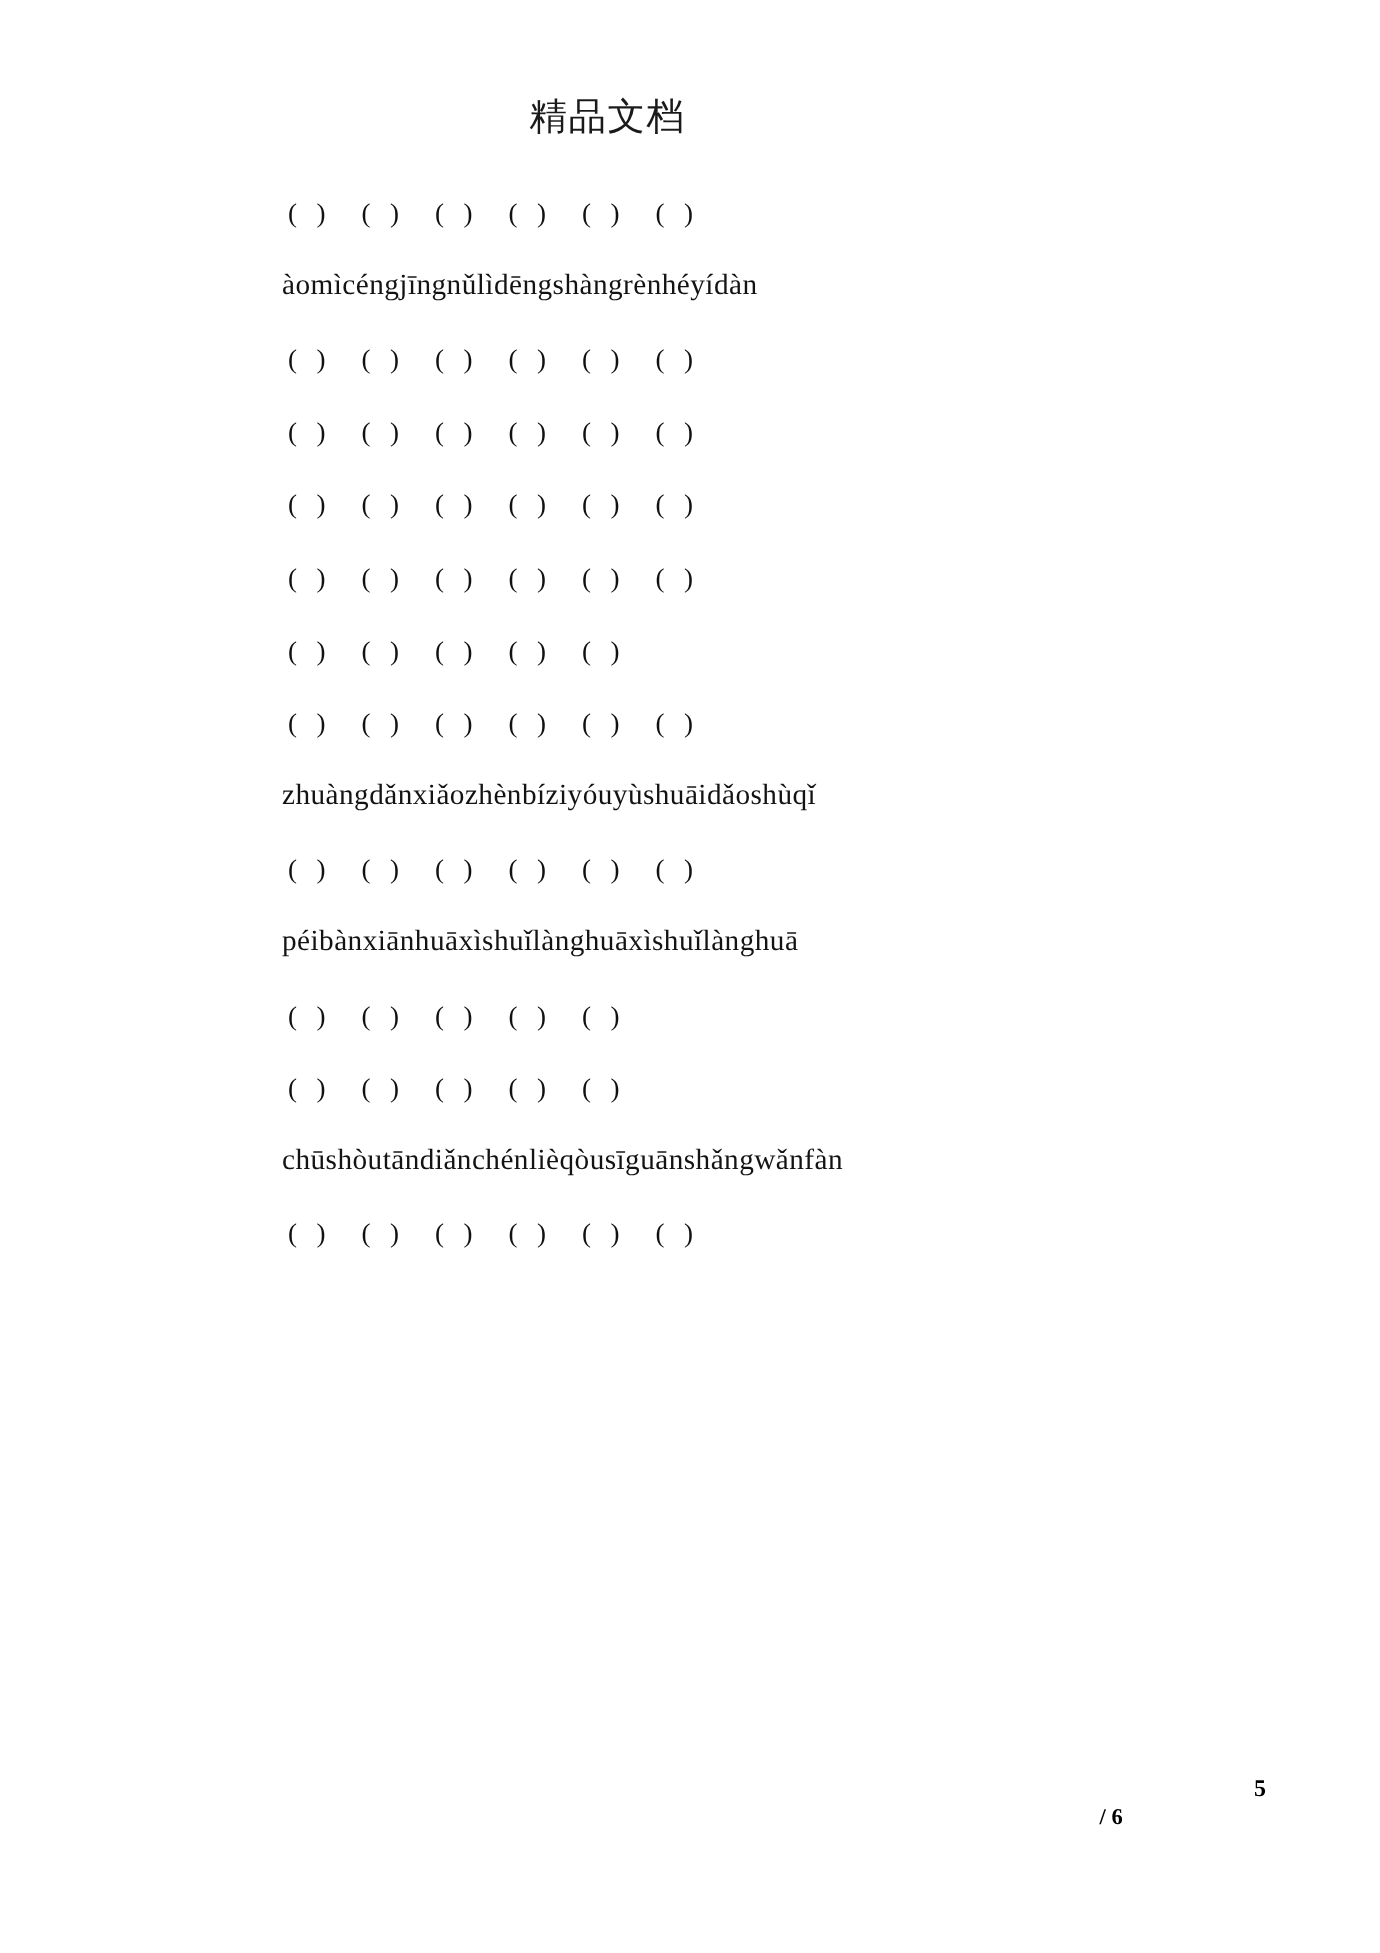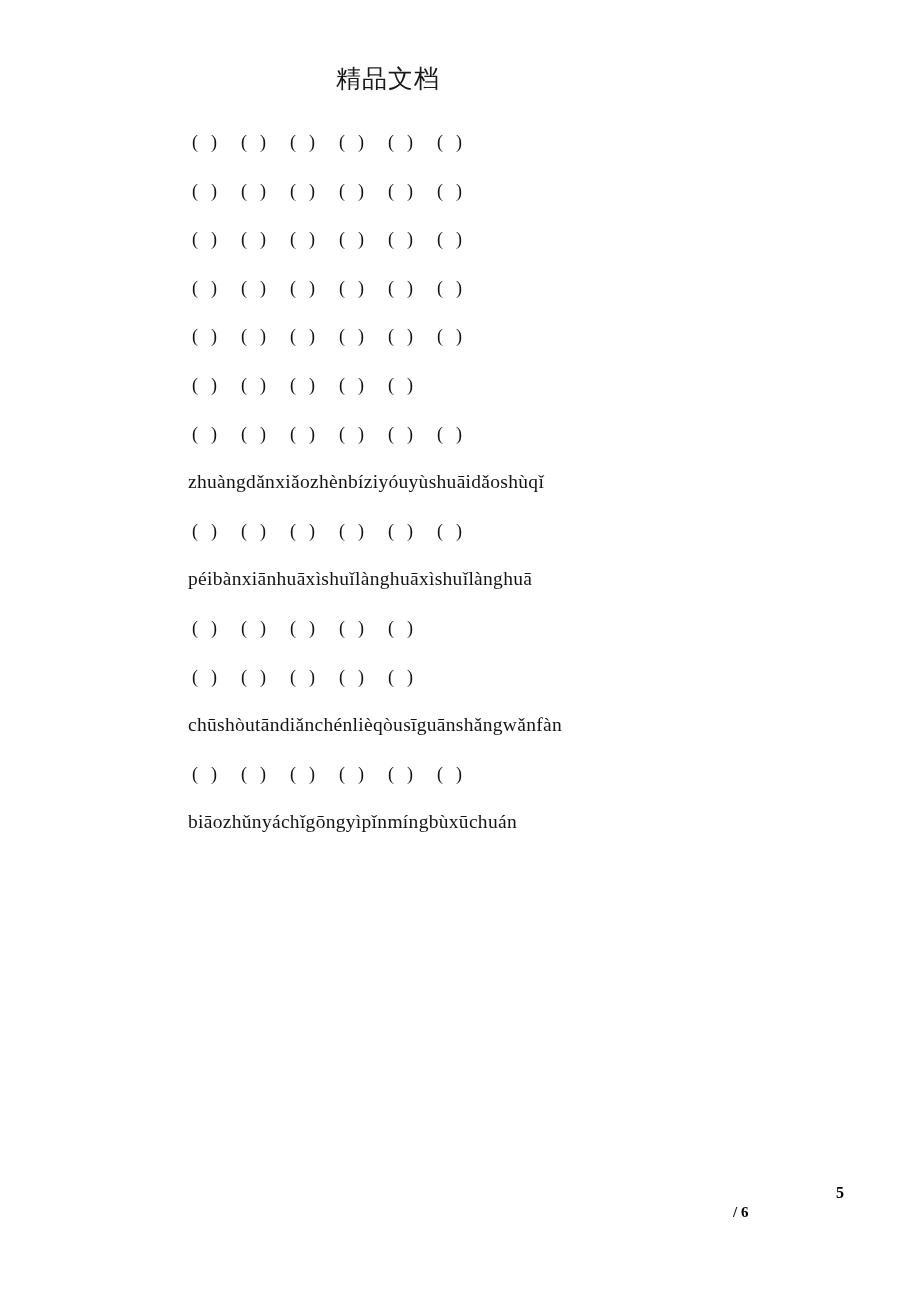--- a/index.html
+++ b/index.html
@@ -18,21 +18,21 @@
 
   .page {
     position: absolute;
     inset: 0;
     background: #ffffff;
   }
 
   
   .doc-title {
     position: absolute;
-    left: 0;
+    left: 17px;
     top: 62px;
     width: 776px;
     text-align: center;
     font-size: 25px;
     line-height: 34px;
     letter-spacing: 1px;
     color: #1a1a1a;
     font-family: "Liberation Serif", "DejaVu Serif", serif;
   }
 
@@ -97,33 +97,33 @@
 </style>
 </head>
 <body>
 
 <div class="page">
 
   <div class="doc-title">精品文档</div>
 
   <div class="body-block">
       <div class="line parens"><span class="paren-pair"><span class="pl">(</span><span class="pr">)</span></span><span class="paren-pair"><span class="pl">(</span><span class="pr">)</span></span><span class="paren-pair"><span class="pl">(</span><span class="pr">)</span></span><span class="paren-pair"><span class="pl">(</span><span class="pr">)</span></span><span class="paren-pair"><span class="pl">(</span><span class="pr">)</span></span><span class="paren-pair"><span class="pl">(</span><span class="pr">)</span></span></div>
+      <div class="line pinyin">àomìcéngjīngnǔlìdēngshàngrènhéyídàn</div>
       <div class="line parens"><span class="paren-pair"><span class="pl">(</span><span class="pr">)</span></span><span class="paren-pair"><span class="pl">(</span><span class="pr">)</span></span><span class="paren-pair"><span class="pl">(</span><span class="pr">)</span></span><span class="paren-pair"><span class="pl">(</span><span class="pr">)</span></span><span class="paren-pair"><span class="pl">(</span><span class="pr">)</span></span><span class="paren-pair"><span class="pl">(</span><span class="pr">)</span></span></div>
       <div class="line parens"><span class="paren-pair"><span class="pl">(</span><span class="pr">)</span></span><span class="paren-pair"><span class="pl">(</span><span class="pr">)</span></span><span class="paren-pair"><span class="pl">(</span><span class="pr">)</span></span><span class="paren-pair"><span class="pl">(</span><span class="pr">)</span></span><span class="paren-pair"><span class="pl">(</span><span class="pr">)</span></span><span class="paren-pair"><span class="pl">(</span><span class="pr">)</span></span></div>
       <div class="line parens"><span class="paren-pair"><span class="pl">(</span><span class="pr">)</span></span><span class="paren-pair"><span class="pl">(</span><span class="pr">)</span></span><span class="paren-pair"><span class="pl">(</span><span class="pr">)</span></span><span class="paren-pair"><span class="pl">(</span><span class="pr">)</span></span><span class="paren-pair"><span class="pl">(</span><span class="pr">)</span></span><span class="paren-pair"><span class="pl">(</span><span class="pr">)</span></span></div>
       <div class="line parens"><span class="paren-pair"><span class="pl">(</span><span class="pr">)</span></span><span class="paren-pair"><span class="pl">(</span><span class="pr">)</span></span><span class="paren-pair"><span class="pl">(</span><span class="pr">)</span></span><span class="paren-pair"><span class="pl">(</span><span class="pr">)</span></span><span class="paren-pair"><span class="pl">(</span><span class="pr">)</span></span><span class="paren-pair"><span class="pl">(</span><span class="pr">)</span></span></div>
       <div class="line parens"><span class="paren-pair"><span class="pl">(</span><span class="pr">)</span></span><span class="paren-pair"><span class="pl">(</span><span class="pr">)</span></span><span class="paren-pair"><span class="pl">(</span><span class="pr">)</span></span><span class="paren-pair"><span class="pl">(</span><span class="pr">)</span></span><span class="paren-pair"><span class="pl">(</span><span class="pr">)</span></span></div>
       <div class="line parens"><span class="paren-pair"><span class="pl">(</span><span class="pr">)</span></span><span class="paren-pair"><span class="pl">(</span><span class="pr">)</span></span><span class="paren-pair"><span class="pl">(</span><span class="pr">)</span></span><span class="paren-pair"><span class="pl">(</span><span class="pr">)</span></span><span class="paren-pair"><span class="pl">(</span><span class="pr">)</span></span><span class="paren-pair"><span class="pl">(</span><span class="pr">)</span></span></div>
       <div class="line pinyin">zhuàngdǎnxiǎozhènbíziyóuyùshuāidǎoshùqǐ</div>
       <div class="line parens"><span class="paren-pair"><span class="pl">(</span><span class="pr">)</span></span><span class="paren-pair"><span class="pl">(</span><span class="pr">)</span></span><span class="paren-pair"><span class="pl">(</span><span class="pr">)</span></span><span class="paren-pair"><span class="pl">(</span><span class="pr">)</span></span><span class="paren-pair"><span class="pl">(</span><span class="pr">)</span></span><span class="paren-pair"><span class="pl">(</span><span class="pr">)</span></span></div>
       <div class="line pinyin">péibànxiānhuāxìshuǐlànghuāxìshuǐlànghuā</div>
       <div class="line parens"><span class="paren-pair"><span class="pl">(</span><span class="pr">)</span></span><span class="paren-pair"><span class="pl">(</span><span class="pr">)</span></span><span class="paren-pair"><span class="pl">(</span><span class="pr">)</span></span><span class="paren-pair"><span class="pl">(</span><span class="pr">)</span></span><span class="paren-pair"><span class="pl">(</span><span class="pr">)</span></span></div>
       <div class="line parens"><span class="paren-pair"><span class="pl">(</span><span class="pr">)</span></span><span class="paren-pair"><span class="pl">(</span><span class="pr">)</span></span><span class="paren-pair"><span class="pl">(</span><span class="pr">)</span></span><span class="paren-pair"><span class="pl">(</span><span class="pr">)</span></span><span class="paren-pair"><span class="pl">(</span><span class="pr">)</span></span></div>
       <div class="line pinyin">chūshòutāndiǎnchénlièqòusīguānshǎngwǎnfàn</div>
       <div class="line parens"><span class="paren-pair"><span class="pl">(</span><span class="pr">)</span></span><span class="paren-pair"><span class="pl">(</span><span class="pr">)</span></span><span class="paren-pair"><span class="pl">(</span><span class="pr">)</span></span><span class="paren-pair"><span class="pl">(</span><span class="pr">)</span></span><span class="paren-pair"><span class="pl">(</span><span class="pr">)</span></span><span class="paren-pair"><span class="pl">(</span><span class="pr">)</span></span></div>
-      <div class="line pinyin">biāozhǔnyáchǐgōngyìpǐnmíngbùxūchuán</div>
     </div>
 
   <div class="footer-page-num">5</div>
 
   <div class="footer-total">/ 6</div>
 
 </div>
 
 </body></html>

